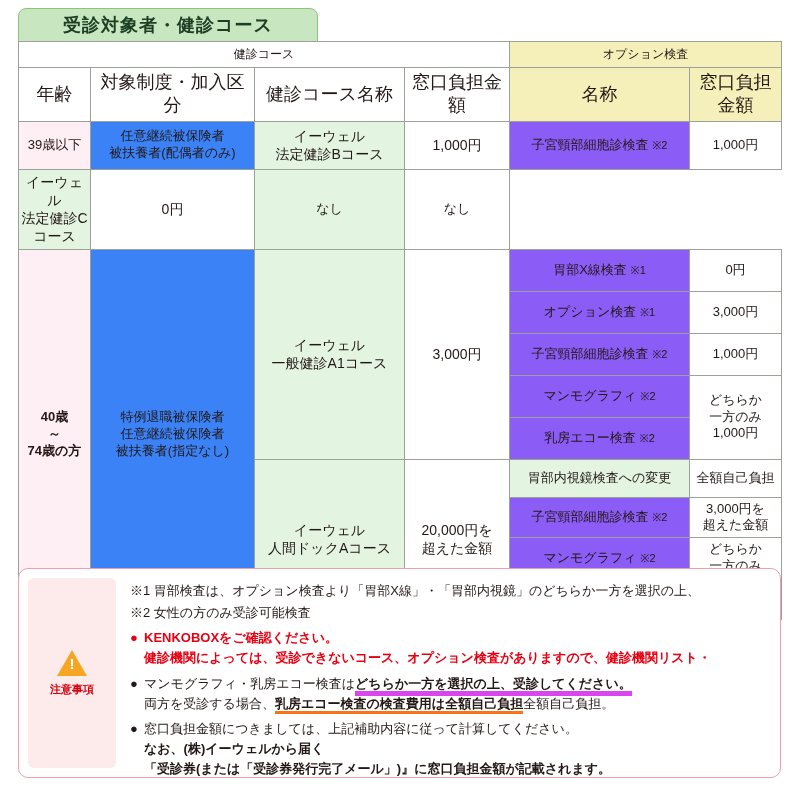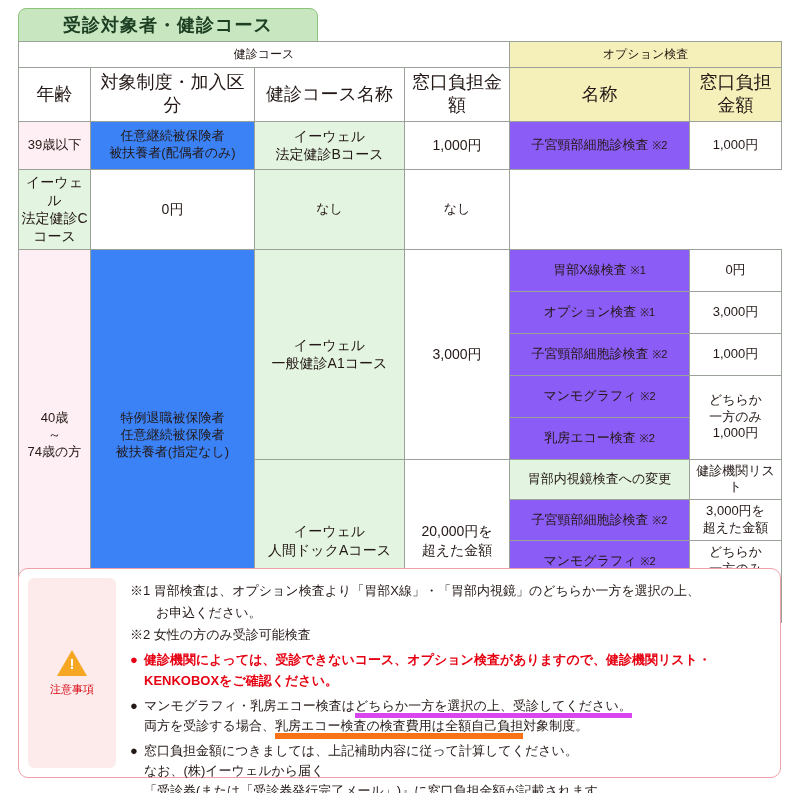--- a/index.html
+++ b/index.html
@@ -54,21 +54,21 @@
   .col-head.opt { background: #f5f0b9; margin-left: 29px; }
 
   .c-age { background: #fdeff3; }
   .c-sys { background: #3b82f6; }
   .c-course { background: #e3f4e1; font-weight: bold; font-size: 14px; }
   .c-fee { background: #ffffff; font-size: 14px; }
   .c-optname { background: #8b5cf6; font-size: 13px; }
   .c-optname-green { background: #e3f4e1; font-size: 13px; }
   .c-optfee { background: #ffffff; font-size: 13px; }
   .small-note { font-size: 11px; }
-  .bold { font-weight: normal; }
+  .bold { font-weight: bold; }
 
   
   .notes {
     position: absolute;
     left: 18px; top: 568px;
     width: 763px; height: 210px;
     border: 1px solid #f0a0a8;
     border-radius: 10px;
     background: #ffffff;
     display: flex;
@@ -93,34 +93,34 @@
   .warn-tri::after {
     content: "!";
     position: absolute;
     left: -3px; top: 6px;
     width: 6px;
     font-size: 15px; font-weight: bold; color: #ffffff;
     text-align: center;
     line-height: 1;
   }
   .notes-icon-label {
-    font-size: 11px; color: #d6000f; font-weight: normal;
+    font-size: 11px; color: #d6000f; font-weight: bold;
     white-space: nowrap;
   }
   .notes-body {
     padding: 12px 10px 8px 14px;
     font-size: 13px;
     line-height: 1.55;
   }
   .note-line { margin-bottom: 2px; }
   .note-indent { padding-left: 26px; }
   .bullet-row { display: flex; margin-top: 5px; }
   .bullet { flex: none; width: 14px; color: #231815; }
   .red { color: #e60012; font-weight: bold; }
-  .u-red { border-bottom: 6px solid #f97316; margin-top: 48px; }
+  .u-red { border-bottom: 3px solid #f97316; margin-top: 48px; }
   .u-black { border-bottom: 5px solid #d946ef; }
 </style>
 </head>
 <body>
 
 <div class="page">
 
   <div class="title-tab">
     <span>受診対象者・健診コース</span>
   </div>
@@ -238,21 +238,21 @@
             <div>イーウェル</div>
             <div>人間ドックAコース</div>
           </td>
           <td class="c-fee" rowspan="4">
             <div>20,000円を</div>
             <div>超えた金額</div>
           </td>
           <td class="c-optname-green">
             <span>胃部内視鏡検査への変更</span>
           </td>
-          <td class="c-optfee">健診機関リスト</td>
+          <td class="c-optfee">全額自己負担</td>
         </tr>
         <tr style="height:38px">
           <td class="c-optname">
             <span>子宮頸部細胞診検査</span>
             <span class="small-note">※2</span>
           </td>
           <td class="c-optfee">
             <div>3,000円を</div>
             <div>超えた金額</div>
           </td>
@@ -281,39 +281,38 @@
     </table>
   </div>
 
   <div class="notes">
     <div class="notes-icon-box">
       <div class="warn-tri"></div>
       <div class="notes-icon-label">注意事項</div>
     </div>
     <div class="notes-body">
       <div class="note-line">※1 胃部検査は、オプション検査より「胃部X線」・「胃部内視鏡」のどちらか一方を選択の上、</div>
-      <div class="note-line note-indent">お申込ください。</div>
       <div class="note-line">※2 女性の方のみ受診可能検査</div>
 
       <div class="bullet-row">
         <div class="bullet red">●</div>
         <div>
+          <div class="red">KENKOBOXをご確認ください。</div>
           <div class="red">健診機関によっては、受診できないコース、オプション検査がありますので、健診機関リスト・</div>
-          <div class="red">KENKOBOXをご確認ください。</div>
         </div>
       </div>
 
       <div class="bullet-row">
         <div class="bullet">●</div>
         <div>
           <div>
             <span>マンモグラフィ・乳房エコー検査は</span><span class="bold u-black">どちらか一方を選択の上、受診してください。</span>
           </div>
           <div>
-            <span>両方を受診する場合、</span><span class="bold u-red">乳房エコー検査の検査費用は全額自己負担</span><span>対象制度。</span>
+            <span>両方を受診する場合、</span><span class="bold u-red">乳房エコー検査の検査費用は全額自己負担</span><span>全額自己負担。</span>
           </div>
         </div>
       </div>
 
       <div class="bullet-row">
         <div class="bullet">●</div>
         <div>
           <div>窓口負担金額につきましては、上記補助内容に従って計算してください。</div>
           <div class="bold">なお、(株)イーウェルから届く</div>
           <div class="bold">「受診券(または「受診券発行完了メール」)』に窓口負担金額が記載されます。</div>

